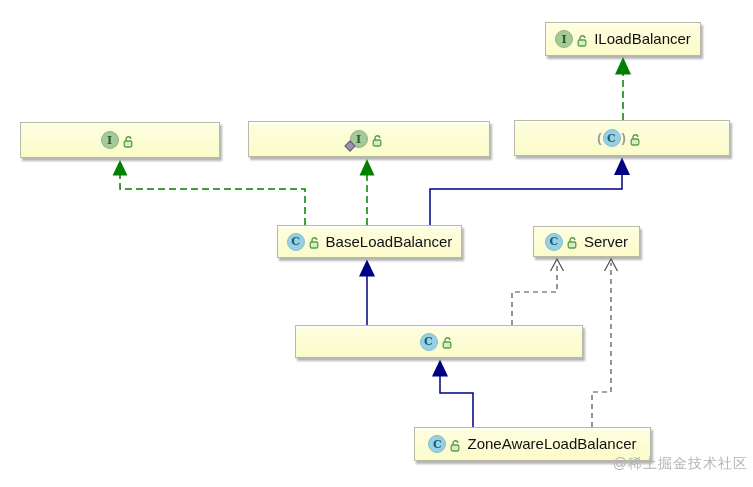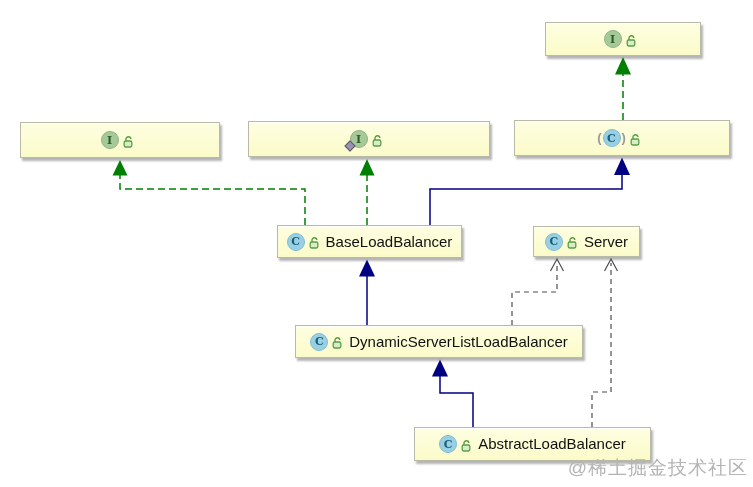--- a/index.html
+++ b/index.html
@@ -32,21 +32,21 @@
   .icon-wrap.abstract::before{content:"(";margin-right:1px;}
   .icon-wrap.abstract::after{content:")";margin-left:1px;}
   .diamond{
     position:absolute;left:-4px;bottom:-2px;width:6px;height:6px;
     background:#9a93ad;border:1px solid #5f5a6e;transform:rotate(45deg);
   }
   .lock{display:inline-flex;margin-right:6px;margin-top:2px;}
   .label{line-height:16px;}
   .watermark{
     position:absolute;top:455px;right:5px;
-    font-size:19px;letter-spacing:1px;color:#b4b4b4;
+    font-size:14px;letter-spacing:1px;color:#b4b4b4;
   }
 </style>
 </head>
 <body>
 
 <div class="canvas">
 
   <svg class="edges" width="753" height="487" viewBox="0 0 753 487">
 
     <g>
@@ -93,20 +93,21 @@
   <div class="node" style="left:545px;top:22px;width:156px;height:34px">
     <span class="icon-wrap">
       <span class="circ iface">I</span>
     </span>
     <span class="lock">
       <svg width="11" height="13" viewBox="0 0 11 13">
           <path d="M3 6 V4.1 A2.4 2.4 0 0 1 7.8 4.1" fill="none" stroke="#5a9e46" stroke-width="1.4"></path>
           <rect x="1.2" y="6" width="7.6" height="6" rx="1.4" fill="#d8ecc9" stroke="#5a9e46" stroke-width="1.3"></rect>
         </svg>
     </span>
+    <span class="label">ILoadBalancer</span>
   </div>
 
   <div class="node" style="left:20px;top:122px;width:200px;height:36px">
     <span class="icon-wrap">
       <span class="circ iface">I</span>
     </span>
     <span class="lock">
       <svg width="11" height="13" viewBox="0 0 11 13">
           <path d="M3 6 V4.1 A2.4 2.4 0 0 1 7.8 4.1" fill="none" stroke="#5a9e46" stroke-width="1.4"></path>
           <rect x="1.2" y="6" width="7.6" height="6" rx="1.4" fill="#d8ecc9" stroke="#5a9e46" stroke-width="1.3"></rect>
@@ -168,30 +169,29 @@
   <div class="node" style="left:295px;top:325px;width:288px;height:33px">
     <span class="icon-wrap">
       <span class="circ cls">C</span>
     </span>
     <span class="lock">
       <svg width="11" height="13" viewBox="0 0 11 13">
           <path d="M3 6 V4.1 A2.4 2.4 0 0 1 7.8 4.1" fill="none" stroke="#5a9e46" stroke-width="1.4"></path>
           <rect x="1.2" y="6" width="7.6" height="6" rx="1.4" fill="#d8ecc9" stroke="#5a9e46" stroke-width="1.3"></rect>
         </svg>
     </span>
-    <span class="label">DynamicServerListLoadBalancer</span>
   </div>
 
   <div class="node" style="left:414px;top:427px;width:237px;height:34px">
     <span class="icon-wrap">
       <span class="circ cls">C</span>
     </span>
     <span class="lock">
       <svg width="11" height="13" viewBox="0 0 11 13">
           <path d="M3 6 V4.1 A2.4 2.4 0 0 1 7.8 4.1" fill="none" stroke="#5a9e46" stroke-width="1.4"></path>
           <rect x="1.2" y="6" width="7.6" height="6" rx="1.4" fill="#d8ecc9" stroke="#5a9e46" stroke-width="1.3"></rect>
         </svg>
     </span>
-    <span class="label">AbstractLoadBalancer</span>
+    <span class="label">ZoneAwareLoadBalancer</span>
   </div>
 
   <div class="watermark">@稀土掘金技术社区</div>
 </div>
 
 </body></html>

